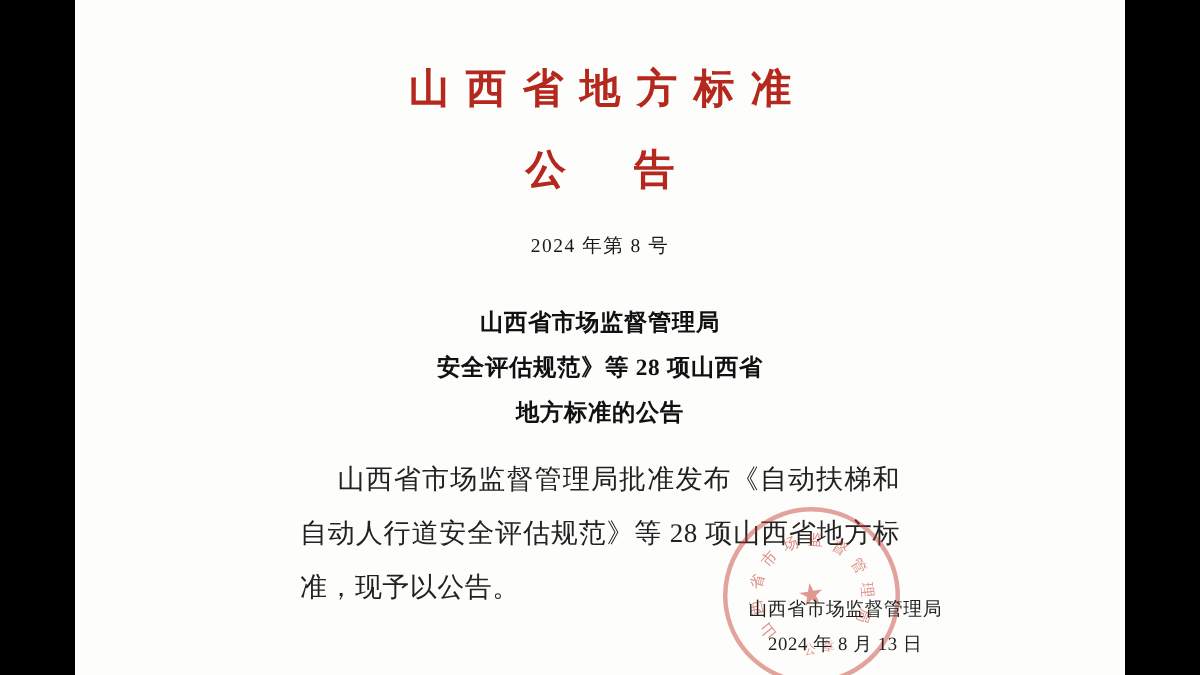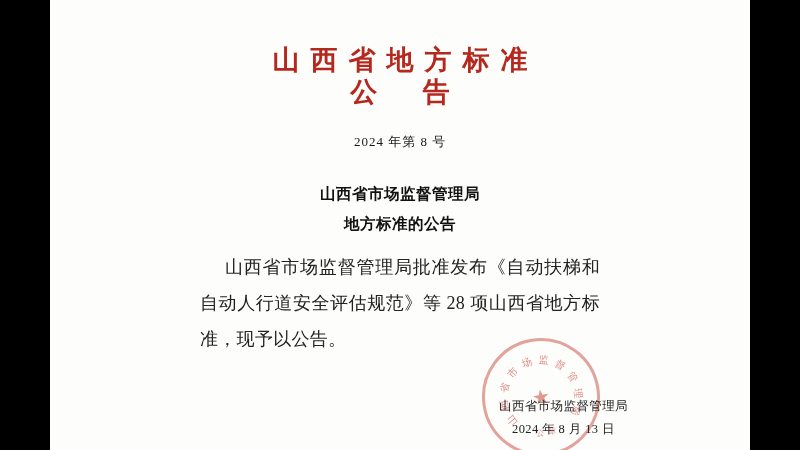--- a/index.html
+++ b/index.html
@@ -47,20 +47,21 @@
     line-height: 1.2;
   }
   .title-sub {
     text-align: center;
     color: #b4281e;
     font-family: "DejaVu Serif", serif;
     font-size: 27px;
     letter-spacing: 18px;
     text-indent: 18px;
     font-weight: 700;
+    margin-top: 22px;
     line-height: 1.2;
   }
   .issue-no {
     text-align: center;
     color: #1a1a1a;
     font-size: 13px;
     letter-spacing: 1px;
     margin-top: 24px;
   }
   .heading-block {
@@ -152,20 +153,21 @@
     <div class="doc-inner">
 
       <div class="title-main">山西省地方标准</div>
 
       <div class="title-sub">公 告</div>
 
       <div class="issue-no">2024 年第 8 号</div>
 
       <div class="heading-block">
         <div>山西省市场监督管理局</div>
+        <div>安全评估规范》等 28 项山西省</div>
         <div>地方标准的公告</div>
       </div>
 
       <div class="body-text">山西省市场监督管理局批准发布《自动扶梯和自动人行道安全评估规范》等 28 项山西省地方标准，现予以公告。</div>
 
       <div class="stamp">
         <div class="arc-text" id="seal-arc">
             <span style="transform: rotate(-120deg) translate(-50%, -44px);">山</span>
             <span style="transform: rotate(-93.3333deg) translate(-50%, -44px);">西</span>
             <span style="transform: rotate(-66.6667deg) translate(-50%, -44px);">省</span>

